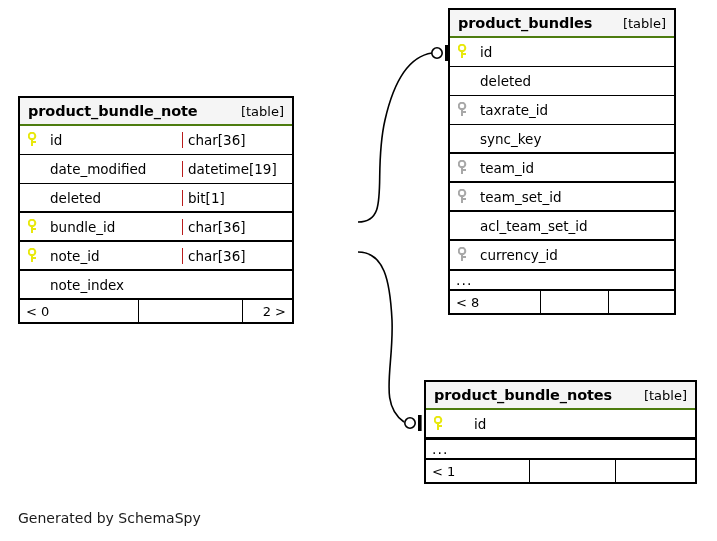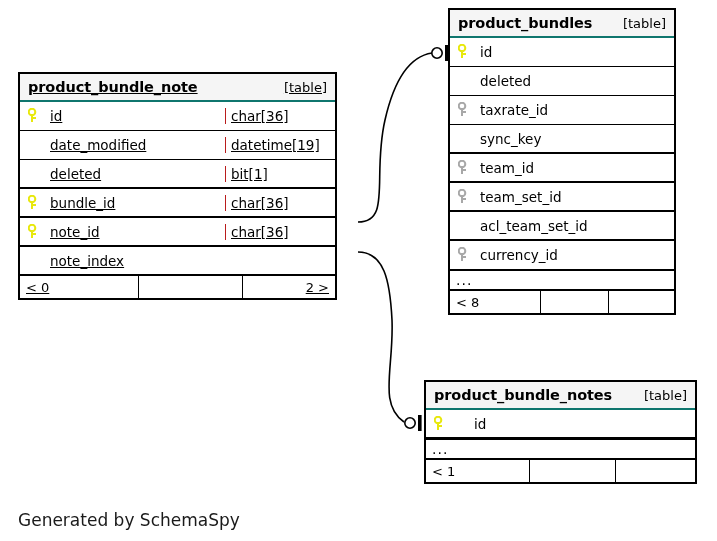--- a/index.html
+++ b/index.html
@@ -40,21 +40,21 @@
     background: #ffffff;
     border: 2px solid #000000;
     box-sizing: border-box;
   }
 
   .tbl-header {
     display: flex;
     align-items: center;
     justify-content: space-between;
     background: #f5f5f5;
-    border-bottom: 2px solid #0f766e;
+    border-bottom: 2px solid #4d7c0f;
     box-sizing: border-box;
     padding: 0 8px;
     height: 28px;
     white-space: nowrap;
   }
   .tbl-title {
     font-weight: bold;
     font-size: 14.5px;
     letter-spacing: -0.1px;
   }
@@ -136,21 +136,21 @@
     font-size: 13px;
     padding: 0 6px;
     border-left: 1px solid #000000;
   }
   .foot-cell:first-child { border-left: none; }
   .foot-left  { justify-content: flex-start; }
   .foot-right { justify-content: flex-end; }
 
   
   #table-product-bundle-note {
-    left: 18px; top: 72px; width: 319px; text-decoration: underline;
+    left: 18px; top: 96px; width: 276px;
   }
   #table-product-bundle-note .col-type-cell { width: 110px; min-width: 110px; }
   #table-product-bundle-note .foot-c1 { width: 118px; }
   #table-product-bundle-note .foot-c2 { width: 104px; }
   #table-product-bundle-note .foot-c3 { flex: 1 1 auto; }
 
   #table-product-bundles {
     left: 448px; top: 8px; width: 228px;
   }
   #table-product-bundles .foot-c1 { width: 90px; }
@@ -164,21 +164,21 @@
   #table-product-bundle-notes .col-label { padding-left: 18px; }
   #table-product-bundle-notes .foot-c1 { width: 103px; }
   #table-product-bundle-notes .foot-c2 { width: 86px; }
   #table-product-bundle-notes .foot-c3 { flex: 1 1 auto; }
 
   
   #generated-caption {
     position: absolute;
     left: 18px;
     top: 510px;
-    font-size: 17px;
+    font-size: 14px;
     color: #1a1a1a;
     z-index: 2;
     white-space: nowrap;
   }
 </style>
 </head>
 <body>
 
 <div id="canvas">
 

